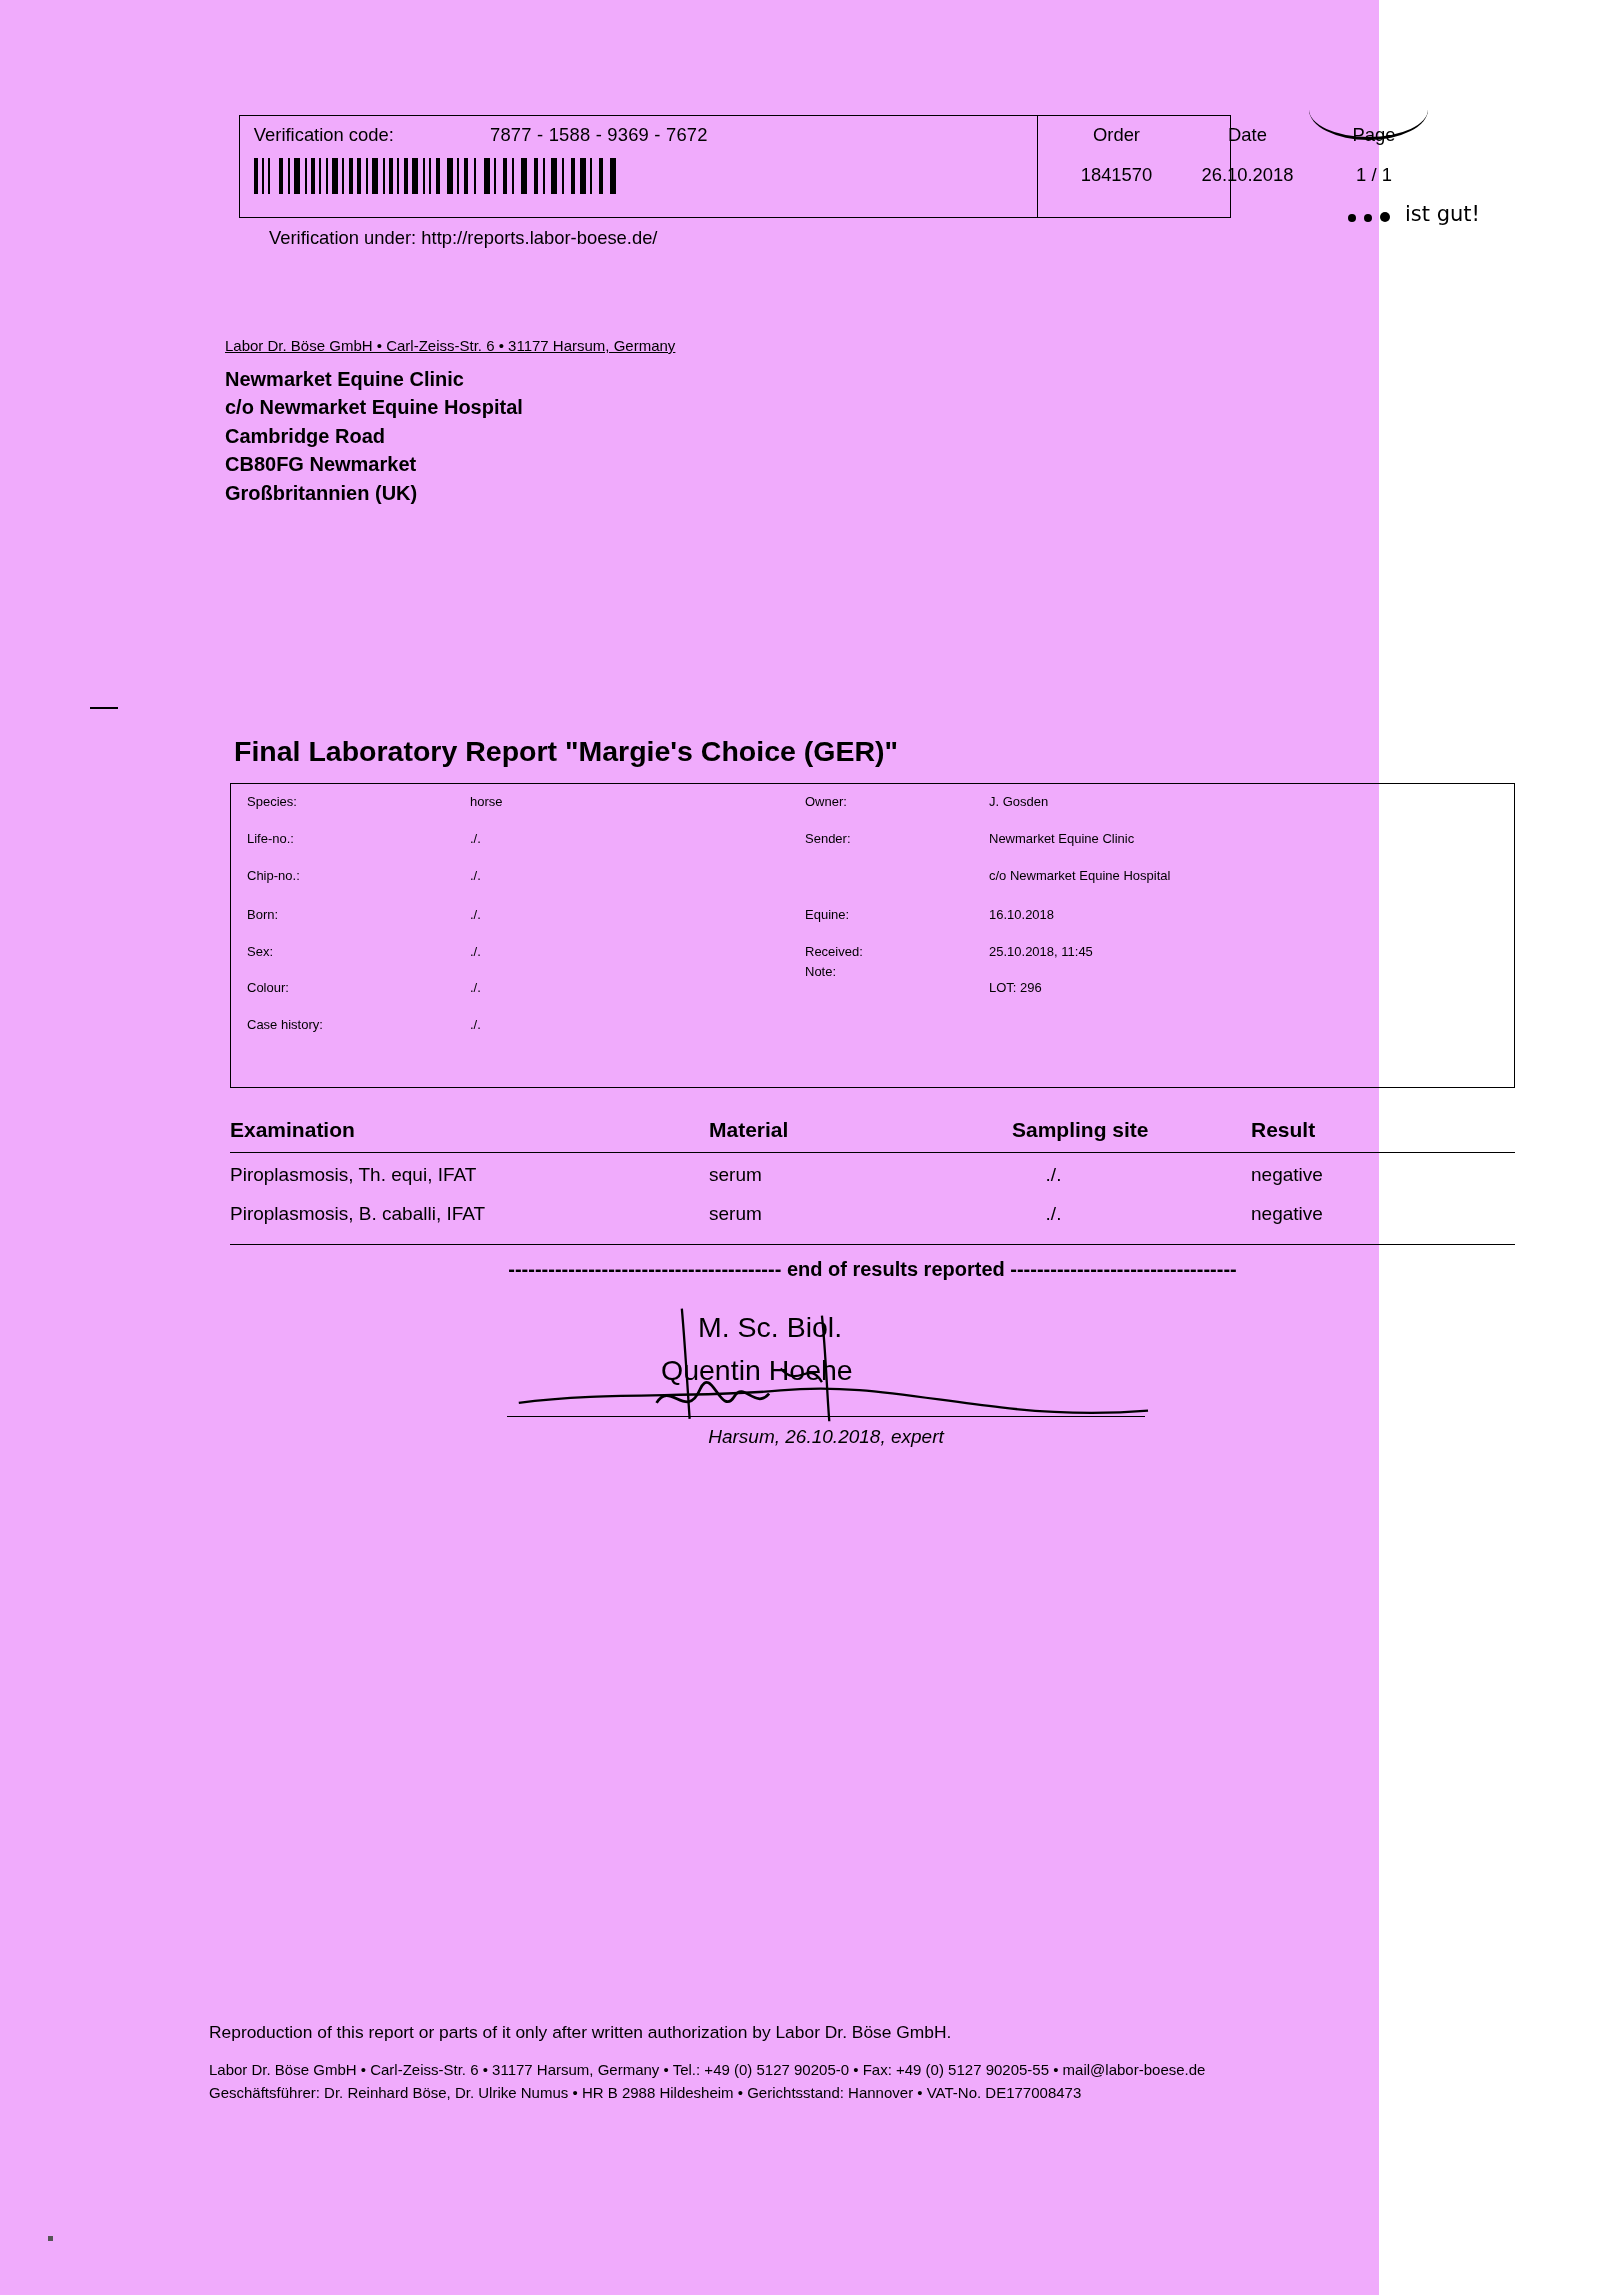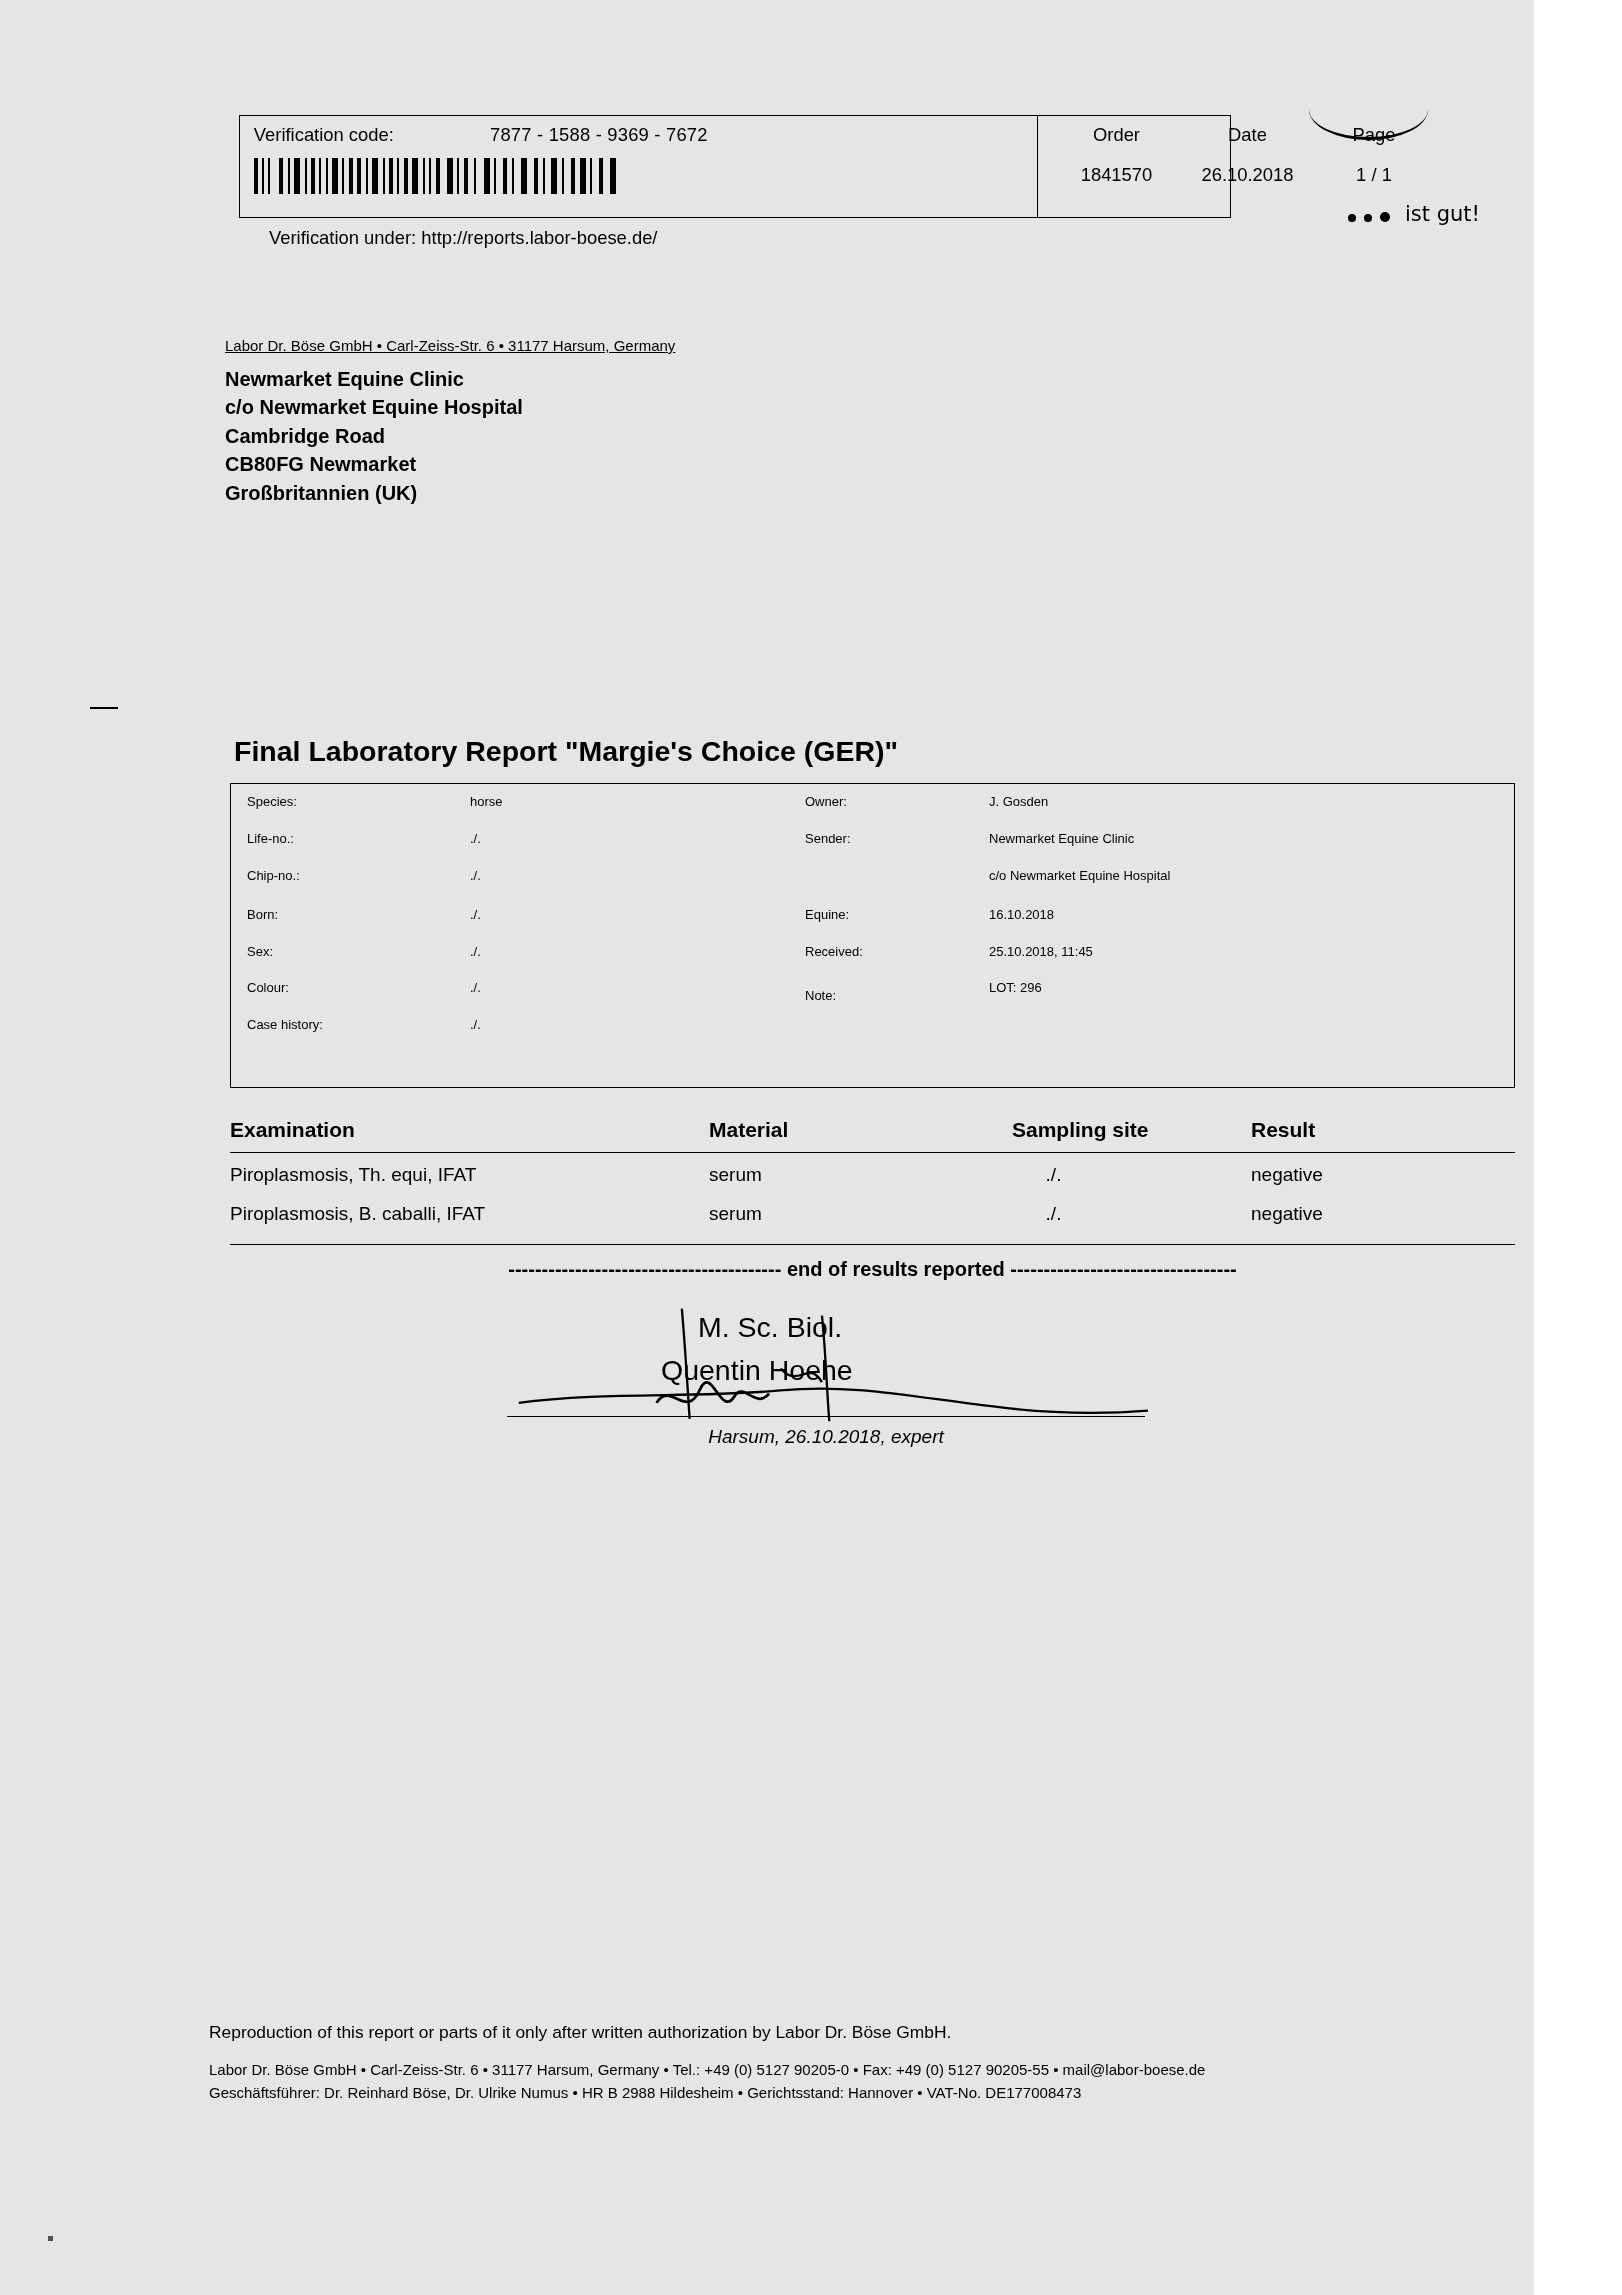--- a/index.html
+++ b/index.html
@@ -11,23 +11,23 @@
     width: 1623px;
     height: 2295px;
     font-family: "Liberation Sans", sans-serif;
     color: #000000;
     position: relative;
     overflow: hidden;
   }
   .page {
     position: absolute;
     left: 0; top: 0;
-    width: 1534px;
+    width: 1379px;
     height: 2295px;
-    background: #e5e5e5;
+    background: #f0abfc;
   }
 
   
   .verif-box {
     position: absolute;
     left: 239px;
     top: 115px;
     width: 992px;
     height: 103px;
     border: 1.4px solid #000;
@@ -400,21 +400,21 @@
 
     <div class="pb-row pb-right-label" style="top:10px;">Owner:</div>
     <div class="pb-row pb-right-value" style="top:10px;">J. Gosden</div>
     <div class="pb-row pb-right-label" style="top:47px;">Sender:</div>
     <div class="pb-row pb-right-value" style="top:47px;">Newmarket Equine Clinic</div>
     <div class="pb-row pb-right-value" style="top:84px;">c/o Newmarket Equine Hospital</div>
     <div class="pb-row pb-right-label" style="top:123px;">Equine:</div>
     <div class="pb-row pb-right-value" style="top:123px;">16.10.2018</div>
     <div class="pb-row pb-right-label" style="top:160px;">Received:</div>
     <div class="pb-row pb-right-value" style="top:160px;">25.10.2018, 11:45</div>
-    <div class="pb-row pb-right-label" style="top:204px;">Note:</div>
+    <div class="pb-row pb-right-label" style="top:180px;">Note:</div>
     <div class="pb-row pb-right-value" style="top:196px;">LOT: 296</div>
   </div>
 
   <div class="res-head h1">Examination</div>
   <div class="res-head h2">Material</div>
   <div class="res-head h3">Sampling site</div>
   <div class="res-head h4">Result</div>
 
   <div class="hr top"></div>
 

